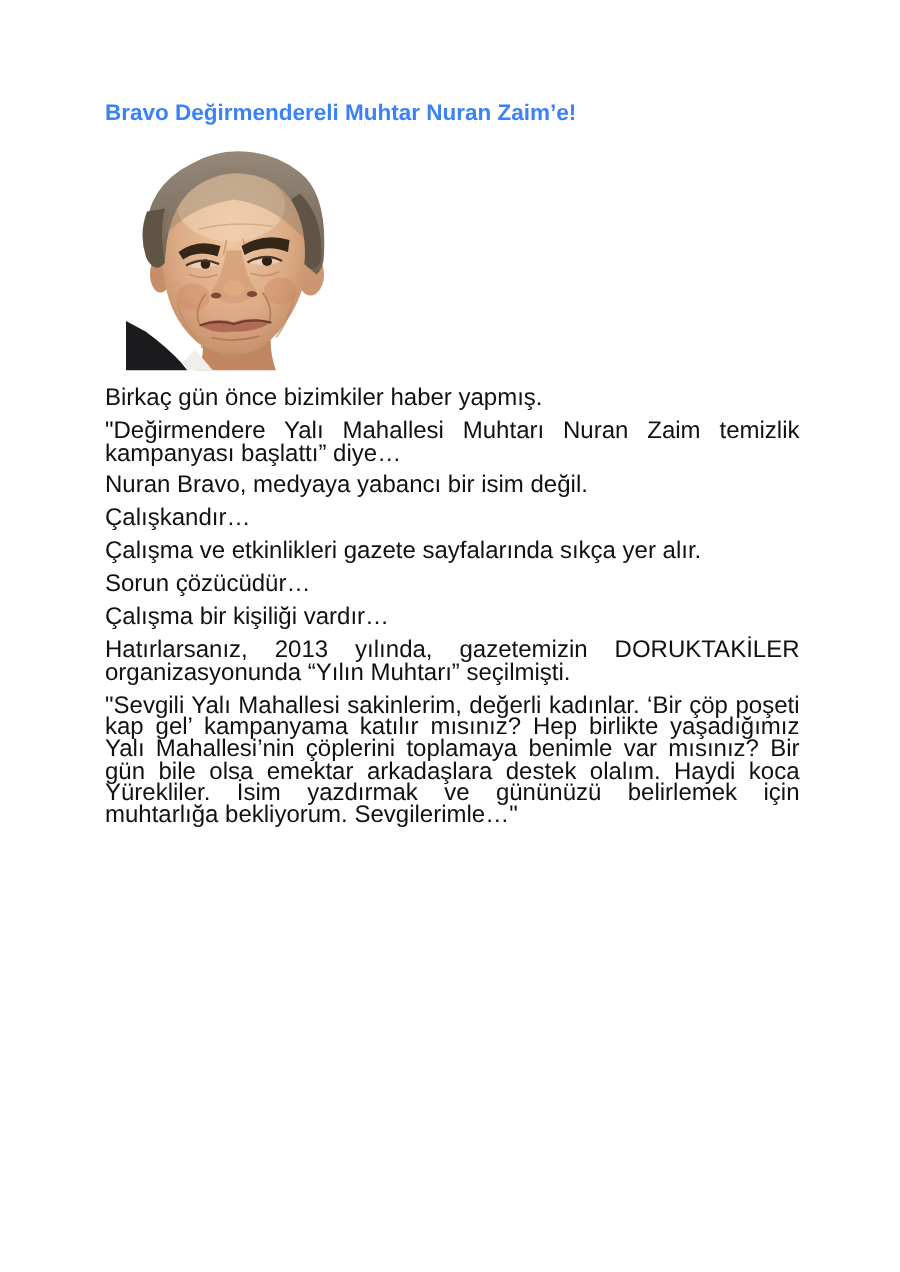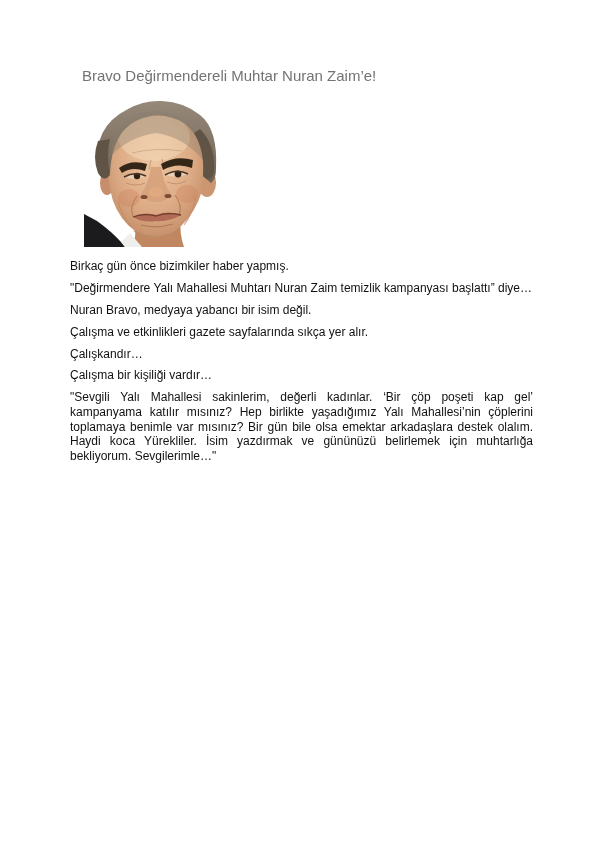--- a/index.html
+++ b/index.html
@@ -12,36 +12,36 @@
     font-family: "Liberation Sans", sans-serif;
     color: #111111;
   }
   .article {
     position: absolute;
     left: 70px;
     top: 0;
     width: 463px;
   }
   .title {
-    margin: 67px 0 0 12px;
+    margin: 67px 0 0 0;
     font-size: 15px;
     line-height: 18px;
-    font-weight: normal;
-    color: #737373;
+    font-weight: bold;
+    color: #3b82f6;
   }
   .photo {
     margin: 12px 0 0 14px;
     width: 145px;
     height: 150px;
     display: block;
   }
   .body-text { margin-top: 12px; }
   .body-text p {
     margin: 0 0 7.2px 0;
-    font-size: 12px;
+    font-size: 16px;
     line-height: 14.7px;
     text-align: justify;
     color: #111111;
   }
 </style>
 </head>
 <body>
 
 <div class="page">
   <div class="article">
@@ -107,20 +107,22 @@
       <path d="M57,128 Q72,132 89,127" stroke="#a06a4e" stroke-width="1.2" fill="none" opacity="0.7"></path>
 
       <path d="M50,134 Q72,146 96,133" stroke="#b98a66" stroke-width="1.5" fill="none" opacity="0.8"></path>
       <path d="M34,104 Q38,120 48,130 M112,100 Q108,118 100,128" stroke="#c08a64" stroke-width="1.2" fill="none" opacity="0.7"></path>
     </svg>
 
     <div class="body-text">
         <p>Birkaç gün önce bizimkiler haber yapmış.</p>
         <p>"Değirmendere Yalı Mahallesi Muhtarı Nuran Zaim temizlik kampanyası başlattı” diye…</p>
         <p>Nuran Bravo, medyaya yabancı bir isim değil.</p>
+        <p>Çalışkandır…</p>
         <p>Çalışma ve etkinlikleri gazete sayfalarında sıkça yer alır.</p>
-        <p>Çalışkandır…</p>
+        <p>Sorun çözücüdür…</p>
         <p>Çalışma bir kişiliği vardır…</p>
+        <p>Hatırlarsanız, 2013 yılında, gazetemizin DORUKTAKİLER organizasyonunda “Yılın Muhtarı” seçilmişti.</p>
         <p>"Sevgili Yalı Mahallesi sakinlerim, değerli kadınlar. ‘Bir çöp poşeti kap gel’ kampanyama katılır mısınız? Hep birlikte yaşadığımız Yalı Mahallesi’nin çöplerini toplamaya benimle var mısınız? Bir gün bile olsa emektar arkadaşlara destek olalım. Haydi koca Yürekliler. İsim yazdırmak ve gününüzü belirlemek için muhtarlığa bekliyorum. Sevgilerimle…"</p>
       </div>
 
   </div>
 </div>
 
 </body></html>

